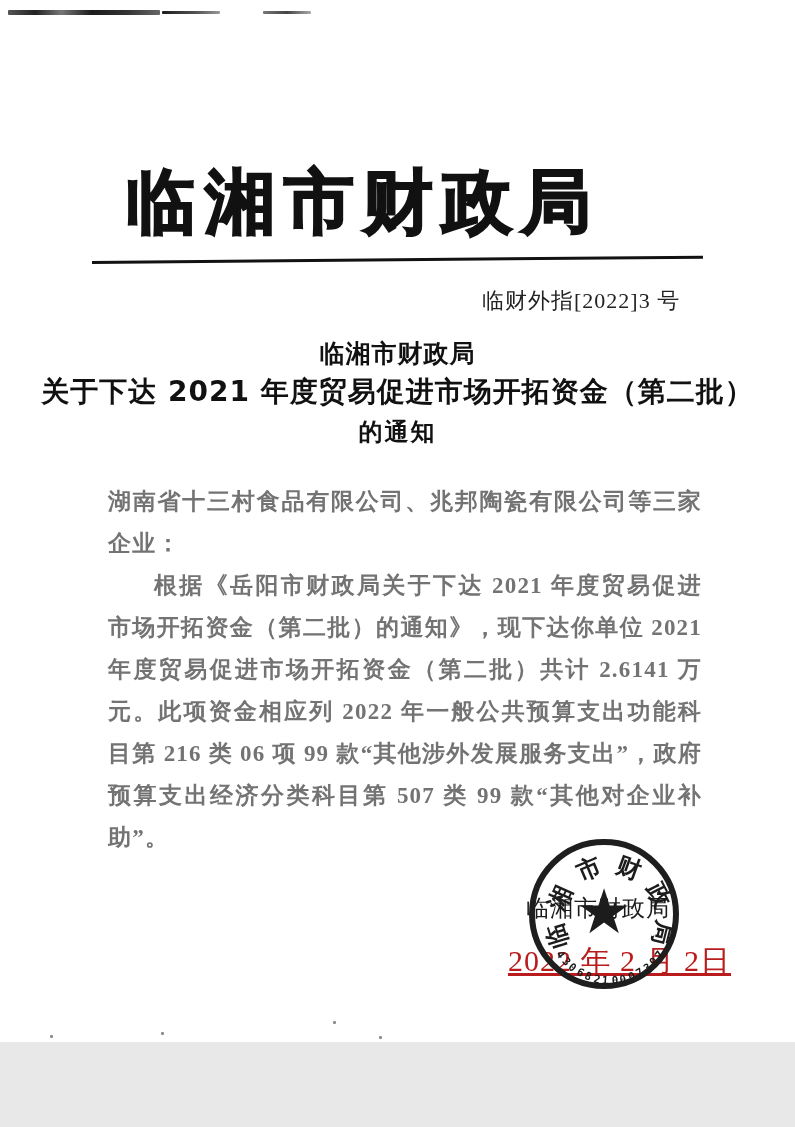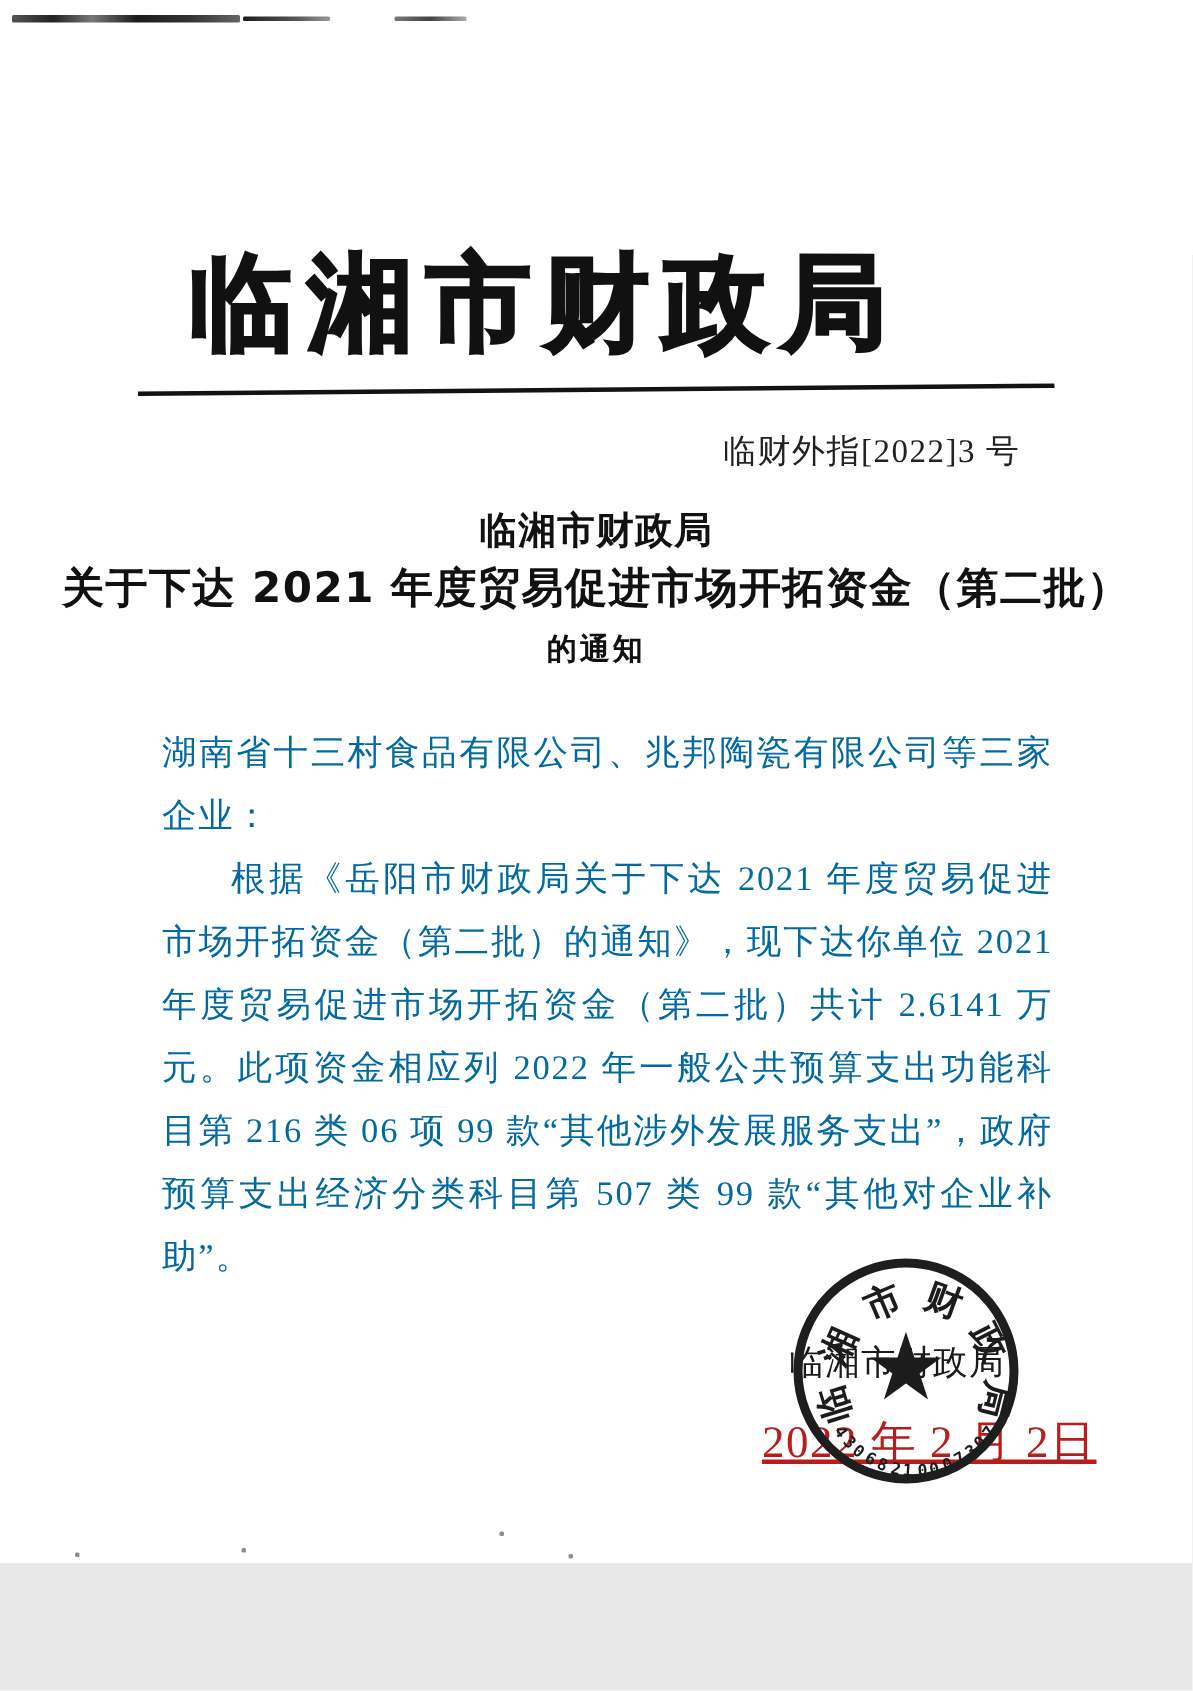--- a/index.html
+++ b/index.html
@@ -39,26 +39,26 @@
   }
   
   .title-block{
     position:absolute;left:0;top:336px;width:795px;
     text-align:center;
     font-family:"DejaVu Sans","Liberation Sans",sans-serif;
     font-weight:bold;color:#111;
   }
   .title-l1{font-size:25px;line-height:36px;letter-spacing:1px;}
   .title-l2{font-size:28px;line-height:40px;letter-spacing:1px;}
-  .title-l3{font-size:20px;line-height:40px;letter-spacing:2px;}
+  .title-l3{font-size:24px;line-height:40px;letter-spacing:2px;}
   
   .body-text{
     position:absolute;left:108px;top:481px;width:594px;
     font-size:23px;line-height:42px;letter-spacing:1.2px;
-    text-align:justify;color:#0369a1;
+    text-align:justify;color:#737373;font-weight:bold;
   }
   .body-text p{margin:0;}
   .body-text p.indent{text-indent:2em;}
   
   .sig-agency{
     position:absolute;left:526px;top:893px;
     font-size:23px;letter-spacing:1px;white-space:nowrap;color:#1a1a1a;
   }
   .sig-date{
     position:absolute;left:508px;top:941px;

